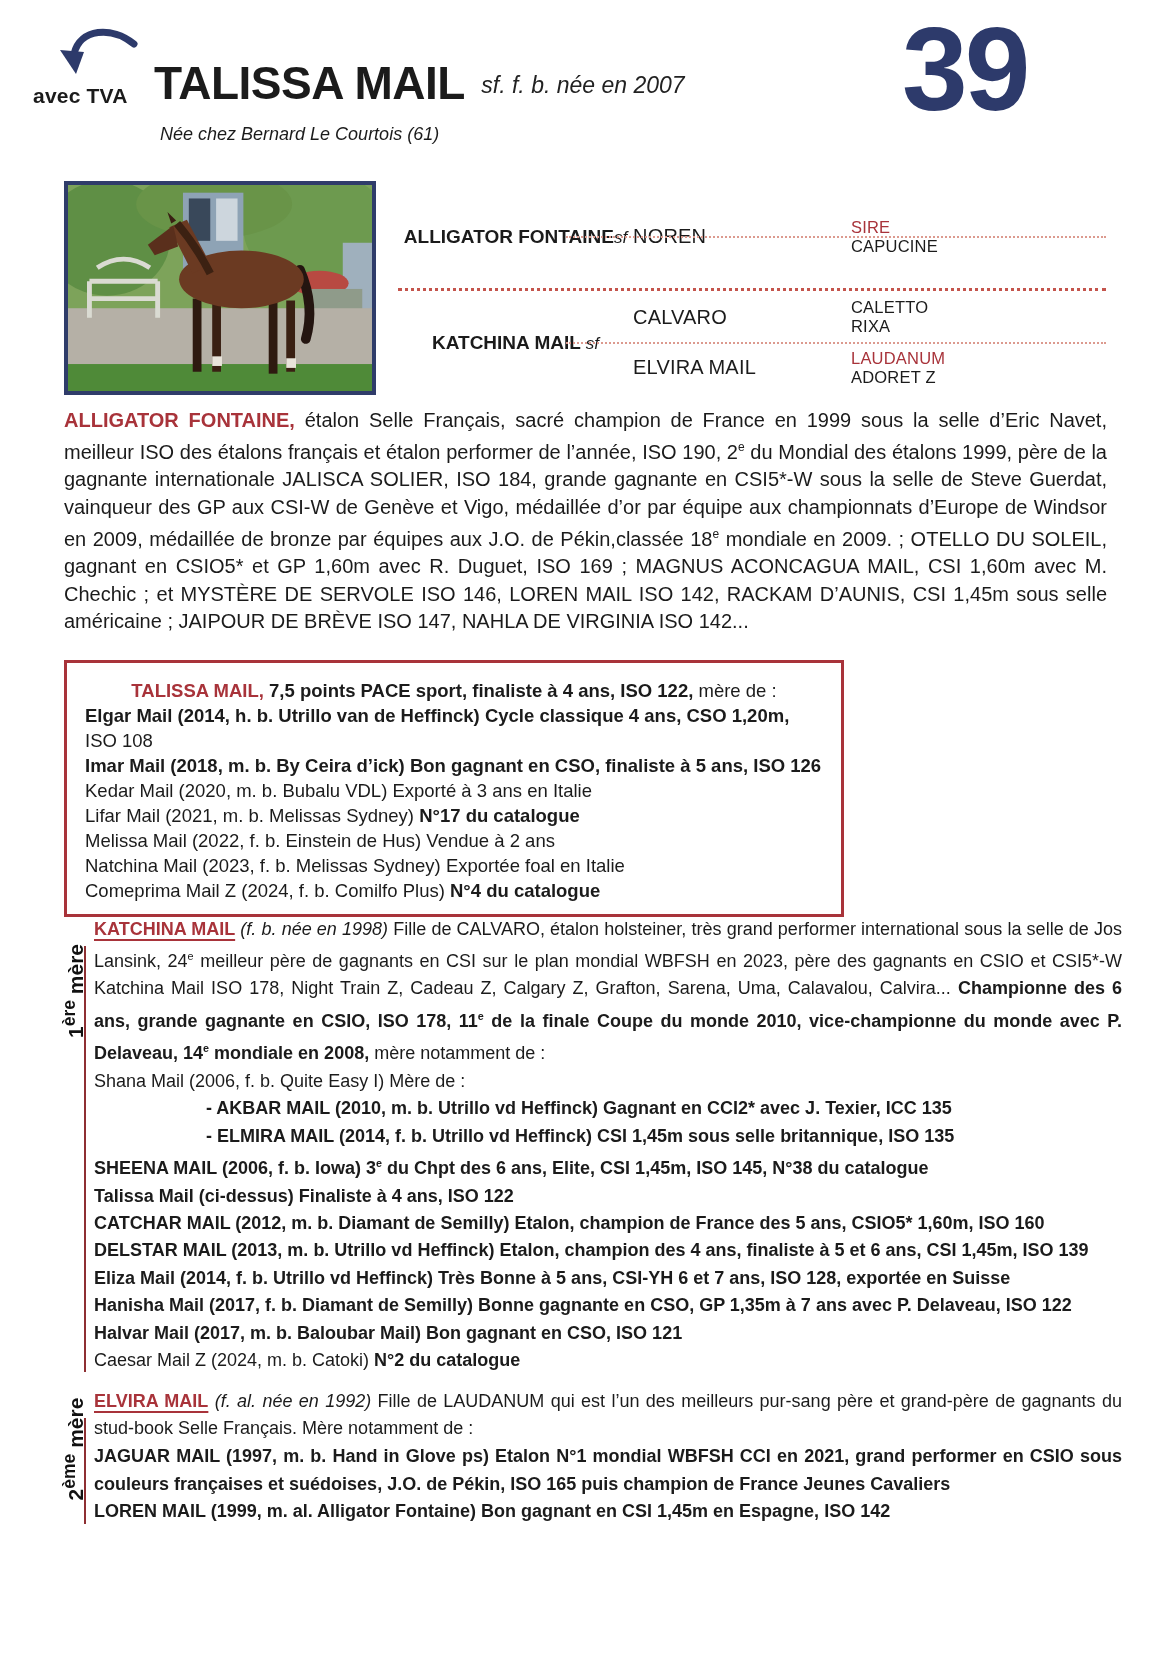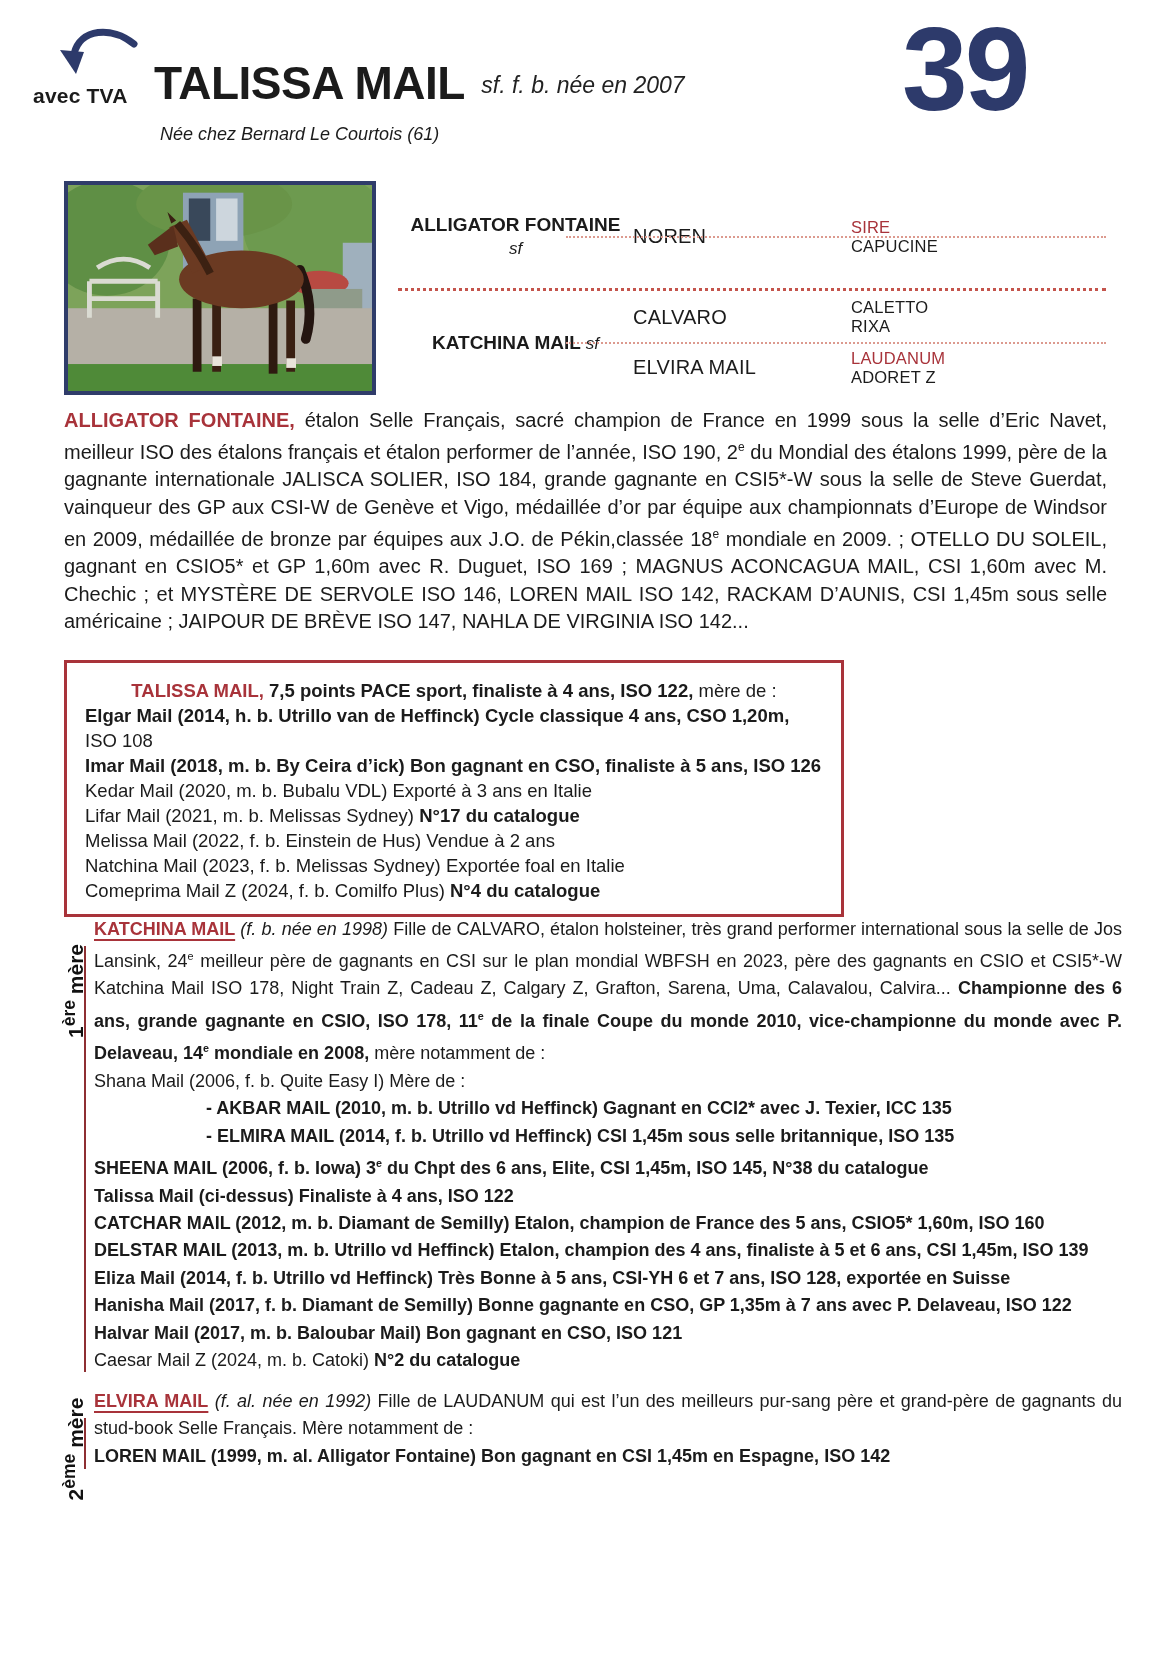--- a/index.html
+++ b/index.html
@@ -31,21 +31,21 @@
   .breeder{position:absolute;left:160px;top:124px;font-style:italic;font-size:18px;}
   .lot-number{position:absolute;left:902px;top:10px;width:160px;font-size:118px;font-weight:bold;color:var(--navy);letter-spacing:-3px;line-height:1;}
 
   
   .photo{position:absolute;left:64px;top:181px;width:312px;height:214px;border:4px solid #2f3c6a;background:#7da35a;}
   .photo svg{display:block;width:100%;height:100%;}
 
   
   .ped{position:absolute;left:398px;top:186px;width:708px;display:flex;flex-direction:column;}
   .ped-half{position:relative;height:101px;display:flex;}
-  .ped-parent{width:235px;display:flex;flex-direction:column;align-items:center;justify-content:center;font-weight:bold;font-size:19px;text-align:center;}
+  .ped-parent{width:235px;display:flex;flex-direction:row;align-items:center;justify-content:center;font-weight:bold;font-size:19px;text-align:center;}
   .ped-parent .sfx{font-weight:normal;font-style:italic;font-size:17px;margin-top:3px;}
   .sfx-inline{font-weight:normal;font-style:italic;font-size:17px;}
   .ped-right{flex:1;display:flex;flex-direction:column;}
   .gp-row{flex:1;display:flex;align-items:center;}
   .gp-name{width:218px;font-size:20px;letter-spacing:0.2px;}
   .ggp{flex:1;display:flex;flex-direction:column;justify-content:center;font-size:16.5px;letter-spacing:0.2px;}
   .gp-sep{position:absolute;left:168px;right:0;top:50px;border-top:2.5px dotted #dc9a8f;}
   .ped-sep{border-top:3px dotted #c4544c;margin:1px 0;}
 
   
@@ -193,14 +193,15 @@
   <div class="dam-line"><span class="b">Eliza Mail (2014, f. b. Utrillo vd Heffinck) Très Bonne à 5 ans, CSI-YH 6 et 7 ans, ISO 128, exportée en Suisse</span></div>
   <div class="dam-line"><span class="b">Hanisha Mail (2017, f. b. Diamant de Semilly) Bonne gagnante en CSO, GP 1,35m à 7 ans avec P. Delaveau, ISO 122</span></div>
   <div class="dam-line"><span class="b">Halvar Mail (2017, m. b. Baloubar Mail) Bon gagnant en CSO, ISO 121</span></div>
   <div class="dam-line"><span>Caesar Mail Z (2024, m. b. Catoki) </span><span class="b">N°2 du catalogue</span></div>
 </div>
 
 <div class="mere mere-2">
   <div class="vlabel vlabel-2"><span>2</span><sup>ème</sup><span> mère</span></div>
   <div class="vline"></div>
   <div class="intro"><span class="b red u">ELVIRA MAIL</span><span> </span><span class="i">(f. al. née en 1992)</span><span> Fille de LAUDANUM qui est l’un des meilleurs pur-sang père et grand-père de gagnants du stud-book Selle Français. Mère notamment de :</span></div>
+  <div class="dam-line just"><span class="b">JAGUAR MAIL (1997, m. b. Hand in Glove ps) Etalon N°1 mondial WBFSH CCI en 2021, grand performer en CSIO sous couleurs françaises et suédoises, J.O. de Pékin, ISO 165 puis champion de France Jeunes Cavaliers</span></div>
   <div class="dam-line"><span class="b">LOREN MAIL (1999, m. al. Alligator Fontaine) Bon gagnant en CSI 1,45m en Espagne, ISO 142</span></div>
 </div>
 
 </body></html>

